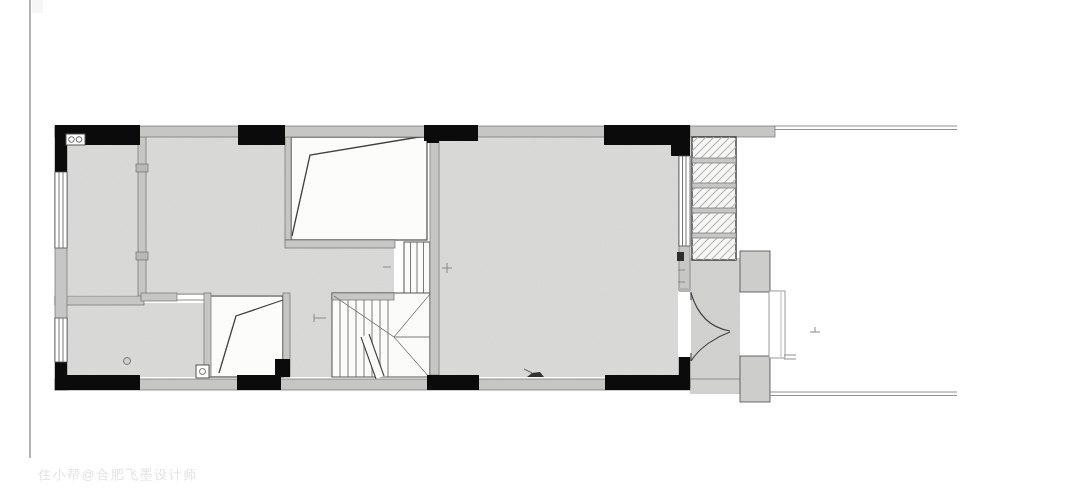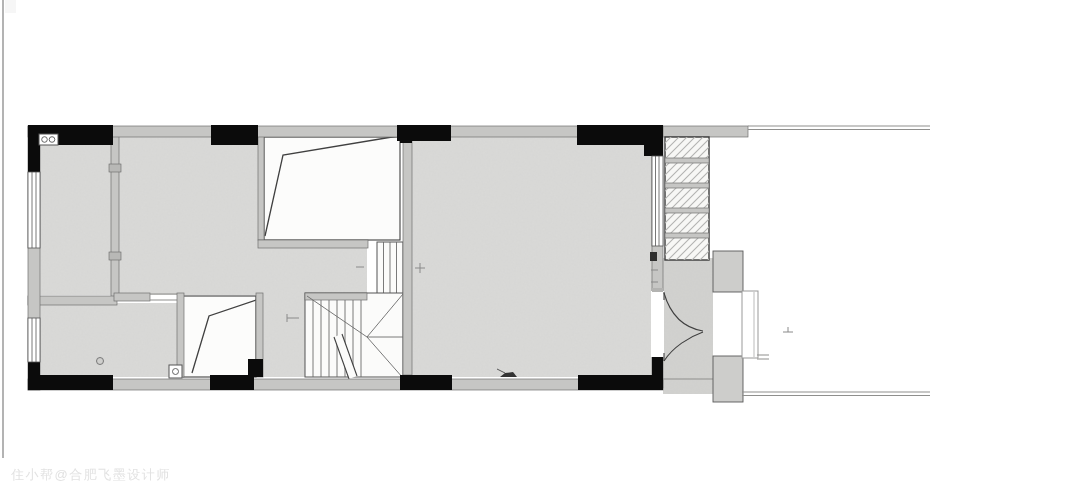--- a/index.html
+++ b/index.html
@@ -1,17 +1,17 @@
 <!DOCTYPE html>
 <html style="--bg: #ffffff; --wallGray: #c6c6c4; --wallStroke: #6f6f6f; --wallBlack: #0b0b0b; --floor: #dadad8; --floorDark: #d2d2d0; --blockGray: #cdcdcb; --white: #fcfcfb; --line: #404040; --thin: #8f8f8d; --hatch: #b3b3b1; --watermark: #e2e2e2;"><head>
 <meta charset="utf-8">
 <style>
   html,body{margin:0;padding:0;background:#fff;}
   .screen{position:relative;width:930px;height:498px;background:var(--bg,#fff);overflow:hidden;
-          font-family:"Liberation Sans", sans-serif;}
+          font-family:"Liberation Sans", sans-serif;padding-left:27px;}
   svg{display:block}
   .f-floor{fill:var(--floor)}
   .f-floor2{fill:var(--floorDark)}
   .wall{fill:var(--wallGray);stroke:var(--wallStroke);stroke-width:.7}
   .blk{fill:var(--wallBlack);stroke:none}
   .wht{fill:var(--white);stroke:var(--line);stroke-width:1.1}
   .win{fill:#ffffff;stroke:#555;stroke-width:.8}
   .ln{stroke:var(--line);fill:none;stroke-width:1.1}
   .ln2{stroke:var(--line);fill:none;stroke-width:1.3}
   .thin{stroke:var(--thin);fill:none;stroke-width:1}

